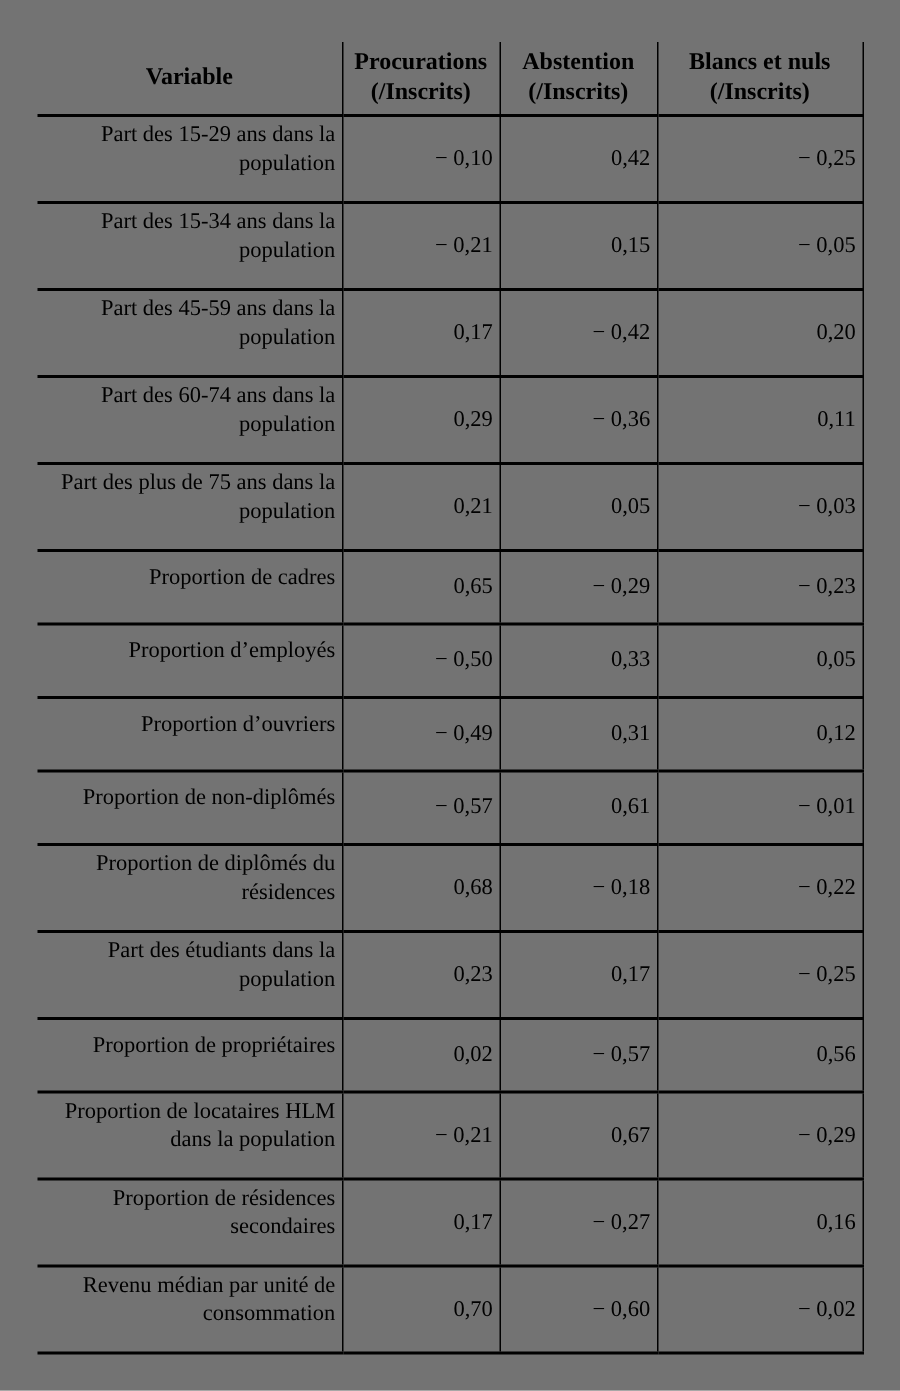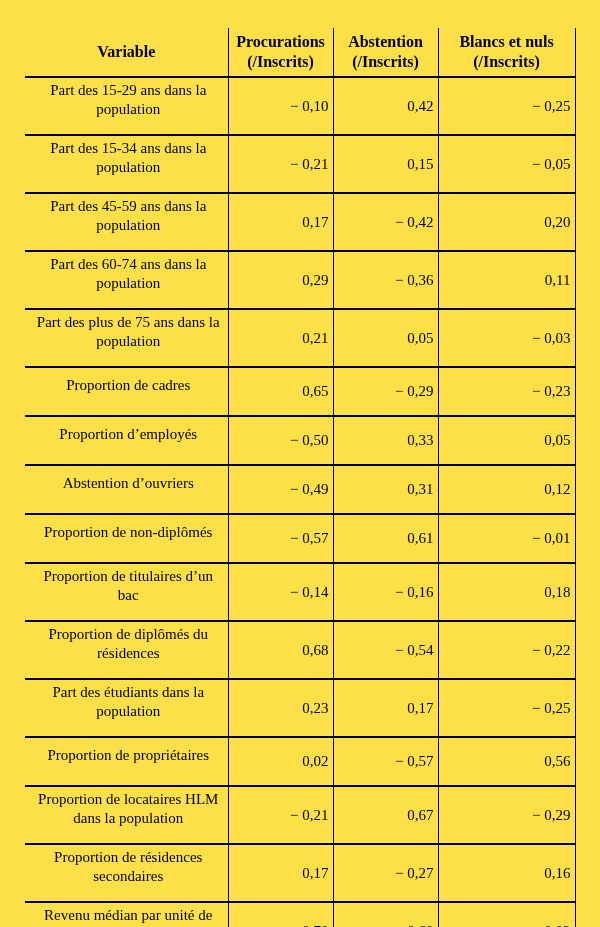--- a/index.html
+++ b/index.html
@@ -7,21 +7,21 @@
   body {
     width: 600px; height: 927px;
     font-family: "Liberation Serif", "DejaVu Serif", serif;
     color: #000000;
     position: relative;
     overflow: hidden;
   }
   .page {
     position: relative;
     width: 600px; height: 927px;
-    background: #fde047;
+    background: #737373;
   }
   table.corr {
     position: absolute;
     left: 25px; top: 28px;
     width: 550px;
     border-collapse: collapse;
     table-layout: fixed;
   }
   
   th, td {
@@ -39,21 +39,21 @@
     font-size: 16px;
     line-height: 20px;
     text-align: center;
     padding: 2px 2px;
   }
   td {
     font-size: 15px;
     line-height: 19px;
   }
   td.label {
-    text-align: center;
+    text-align: right;
     padding: 3px 4px 15px 8px;
   }
   td.num {
     text-align: right;
     padding: 3px 4px 3px 7px;
   }
 </style>
 </head>
 <body>
 
@@ -126,45 +126,39 @@
   </tr>
 
   <tr>
     <td class="label">Proportion d’employés</td>
     <td class="num">− 0,50</td>
     <td class="num">0,33</td>
     <td class="num">0,05</td>
   </tr>
 
   <tr>
-    <td class="label">Abstention d’ouvriers</td>
+    <td class="label">Proportion d’ouvriers</td>
     <td class="num">− 0,49</td>
     <td class="num">0,31</td>
     <td class="num">0,12</td>
   </tr>
 
   <tr>
     <td class="label">Proportion de non-diplômés</td>
     <td class="num">− 0,57</td>
     <td class="num">0,61</td>
     <td class="num">− 0,01</td>
   </tr>
 
 
-  <tr>
-    <td class="label">Proportion de titulaires d’un bac</td>
-    <td class="num">− 0,14</td>
-    <td class="num">− 0,16</td>
-    <td class="num">0,18</td>
-  </tr>
 
   <tr>
     <td class="label">Proportion de diplômés du résidences</td>
     <td class="num">0,68</td>
-    <td class="num">− 0,54</td>
+    <td class="num">− 0,18</td>
     <td class="num">− 0,22</td>
   </tr>
 
   <tr>
     <td class="label">Part des étudiants dans la population</td>
     <td class="num">0,23</td>
     <td class="num">0,17</td>
     <td class="num">− 0,25</td>
   </tr>
 

